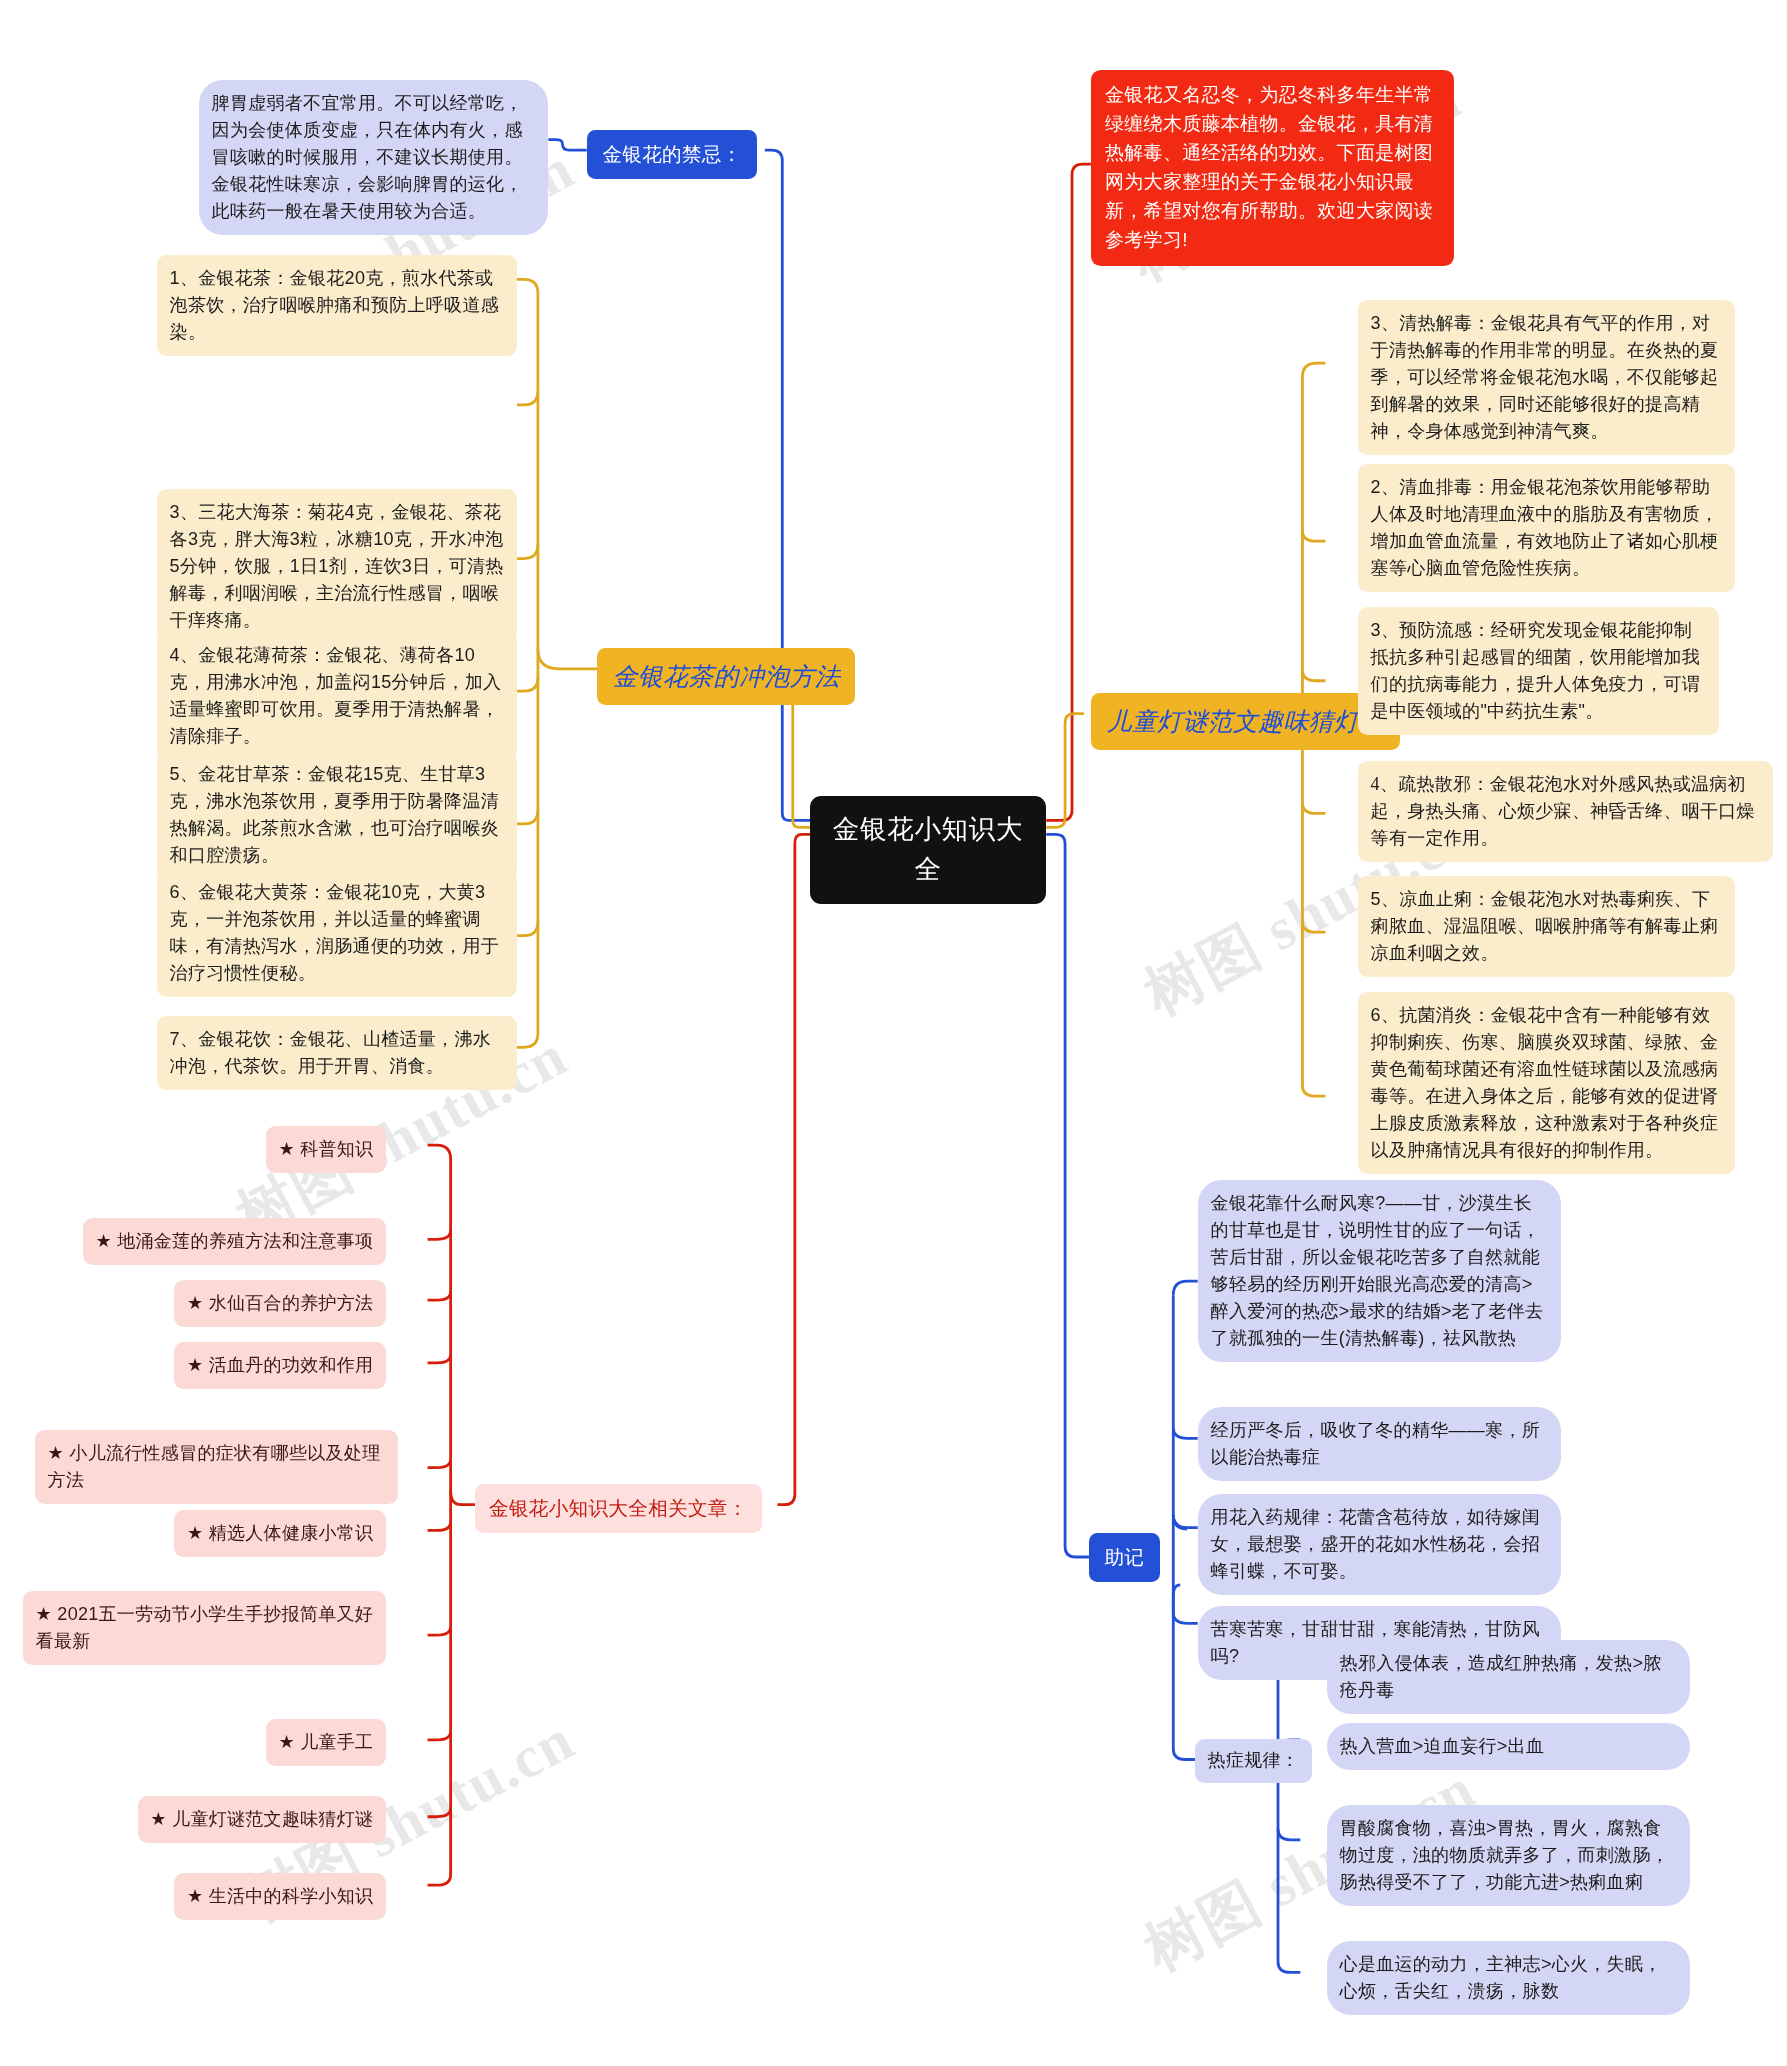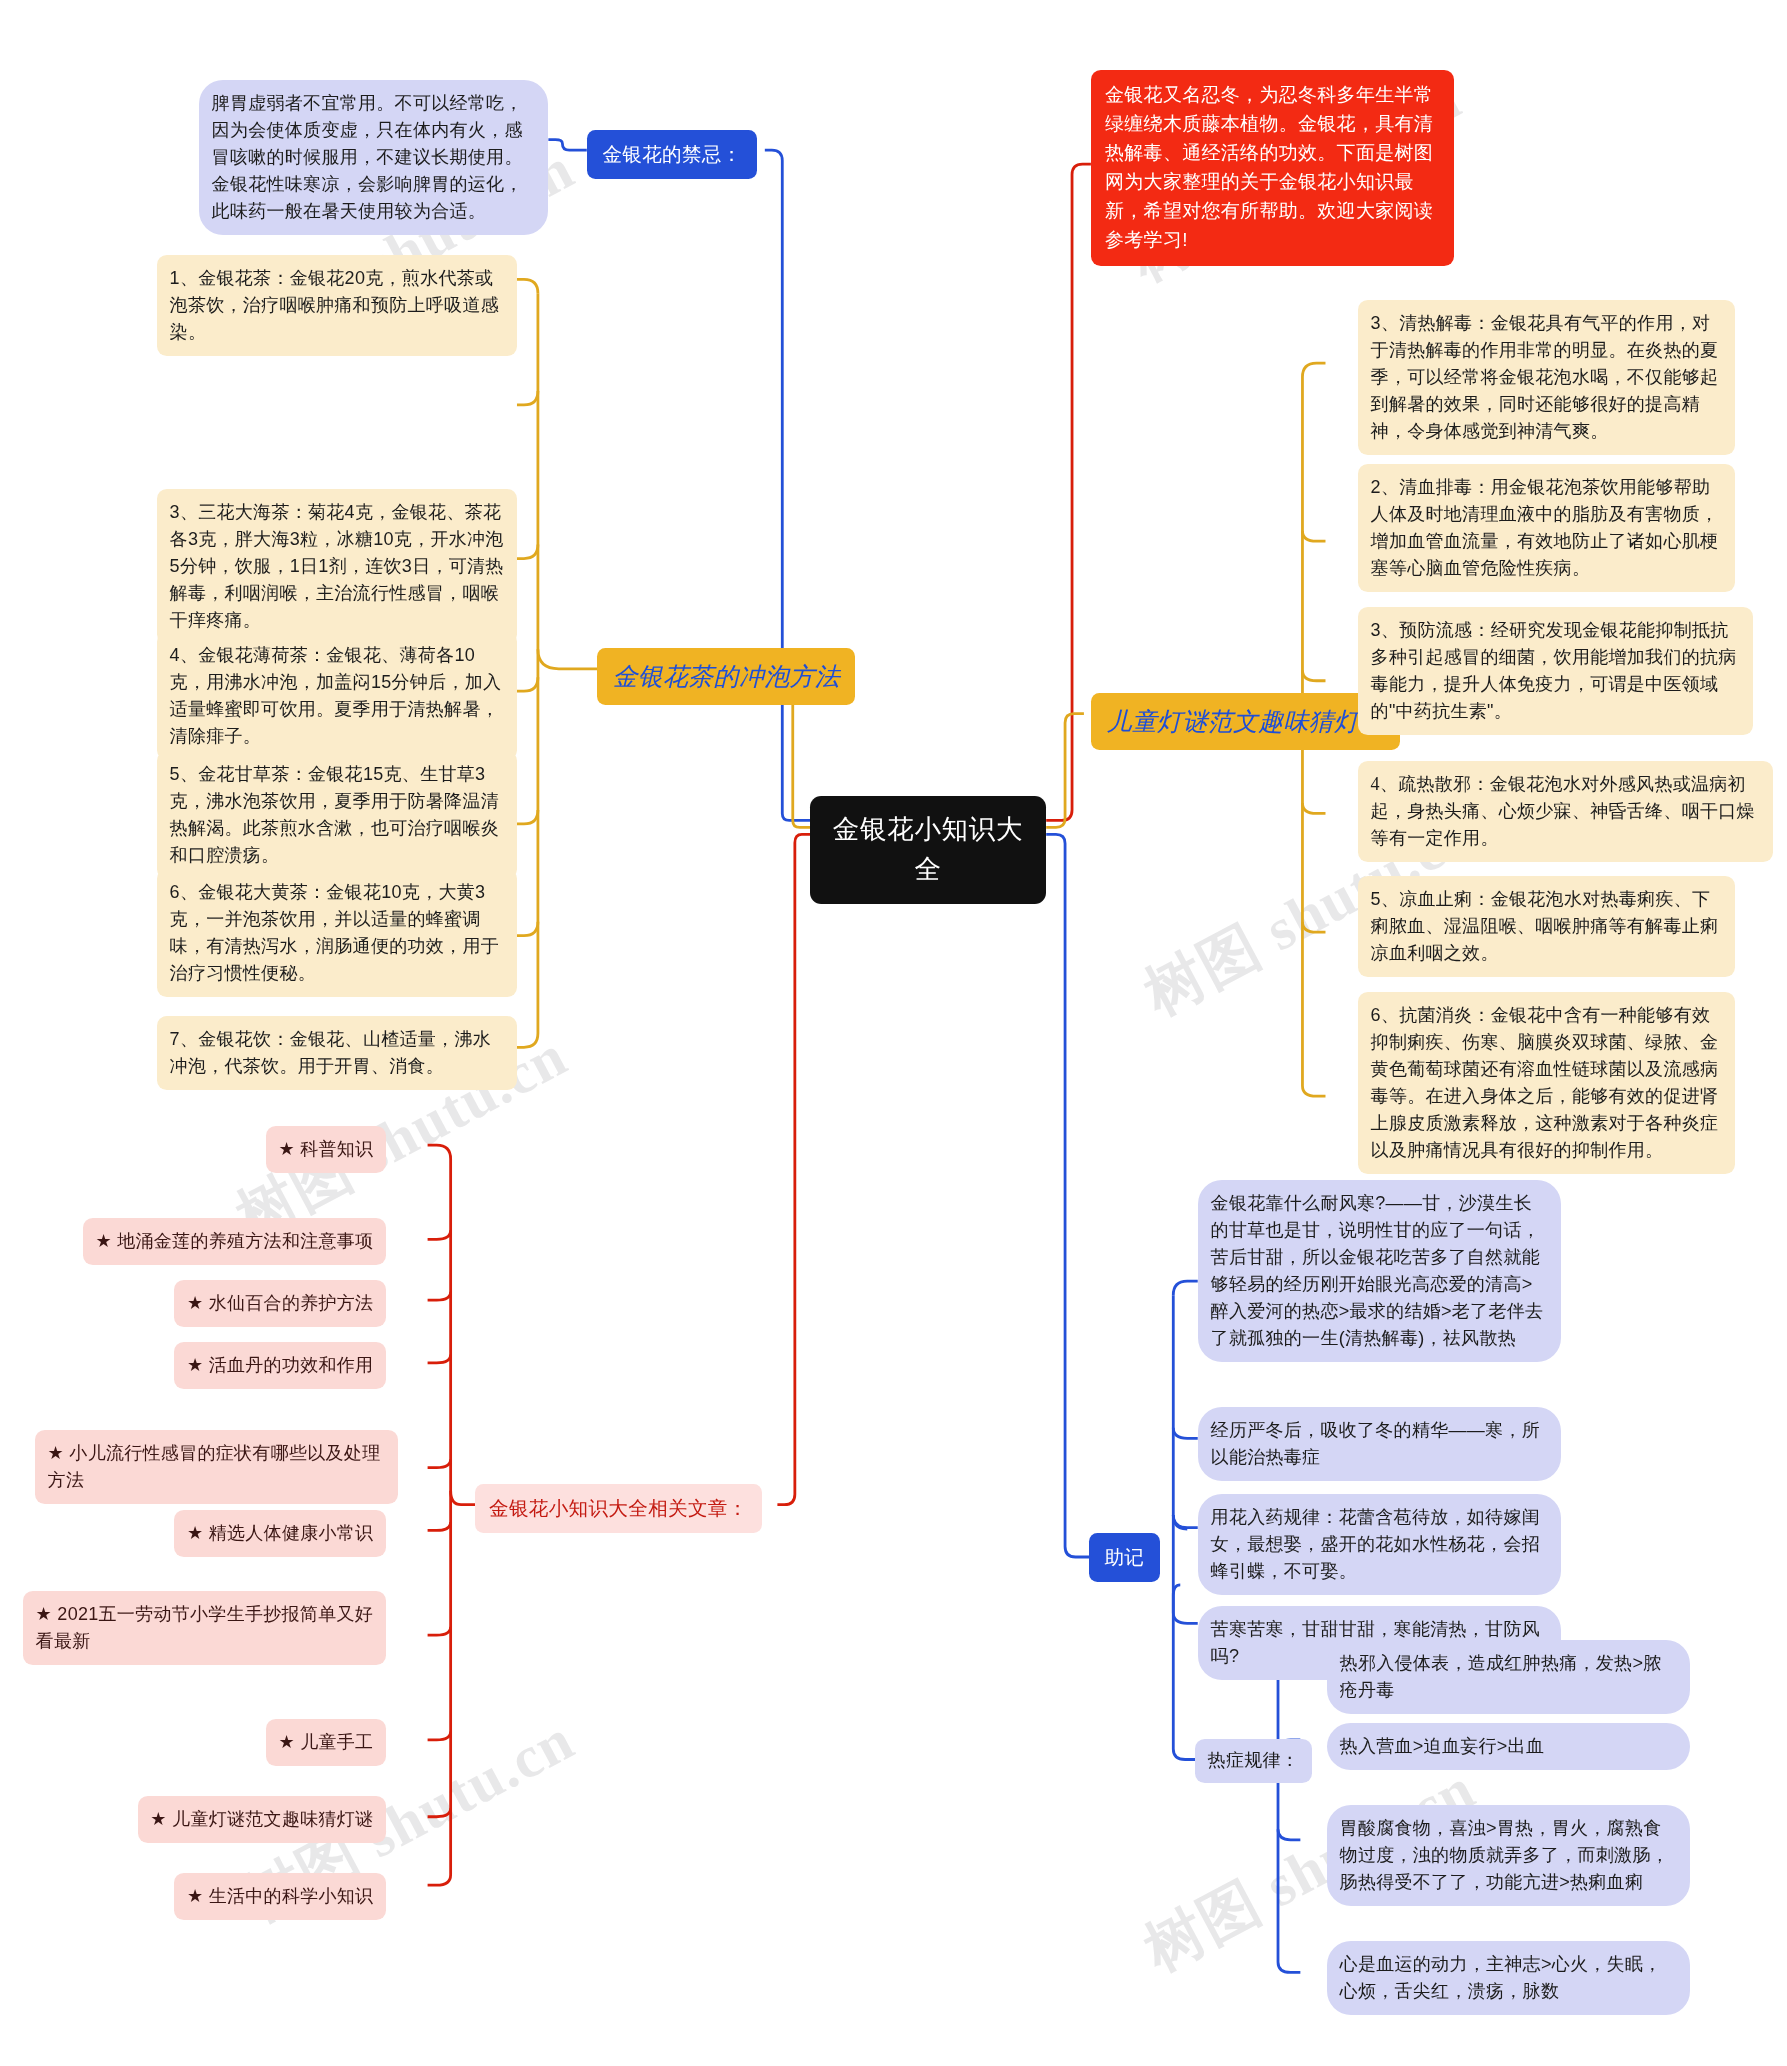--- a/index.html
+++ b/index.html
@@ -185,21 +185,21 @@
 
   <div class="node cream" style="left:157px; top:255px; width:360px;">1、金银花茶：金银花20克，煎水代茶或泡茶饮，治疗咽喉肿痛和预防上呼吸道感染。</div>
   <div class="node cream" style="left:157px; top:489px; width:360px;">3、三花大海茶：菊花4克，金银花、茶花各3克，胖大海3粒，冰糖10克，开水冲泡5分钟，饮服，1日1剂，连饮3日，可清热解毒，利咽润喉，主治流行性感冒，咽喉干痒疼痛。</div>
   <div class="node cream" style="left:157px; top:632px; width:360px;">4、金银花薄荷茶：金银花、薄荷各10克，用沸水冲泡，加盖闷15分钟后，加入适量蜂蜜即可饮用。夏季用于清热解暑，清除痱子。</div>
   <div class="node cream" style="left:157px; top:751px; width:360px;">5、金花甘草茶：金银花15克、生甘草3克，沸水泡茶饮用，夏季用于防暑降温清热解渴。此茶煎水含漱，也可治疗咽喉炎和口腔溃疡。</div>
   <div class="node cream" style="left:157px; top:869px; width:360px;">6、金银花大黄茶：金银花10克，大黄3克，一并泡茶饮用，并以适量的蜂蜜调味，有清热泻水，润肠通便的功效，用于治疗习惯性便秘。</div>
   <div class="node cream" style="left:157px; top:1016px; width:360px;">7、金银花饮：金银花、山楂适量，沸水冲泡，代茶饮。用于开胃、消食。</div>
 
   <div class="node cream" style="left:1358px; top:300px; width:377px;">3、清热解毒：金银花具有气平的作用，对于清热解毒的作用非常的明显。在炎热的夏季，可以经常将金银花泡水喝，不仅能够起到解暑的效果，同时还能够很好的提高精神，令身体感觉到神清气爽。</div>
   <div class="node cream" style="left:1358px; top:464px; width:377px;">2、清血排毒：用金银花泡茶饮用能够帮助人体及时地清理血液中的脂肪及有害物质，增加血管血流量，有效地防止了诸如心肌梗塞等心脑血管危险性疾病。</div>
-  <div class="node cream" style="left:1358px; top:607px; width:395px;">3、预防流感：经研究发现金银花能抑制抵抗多种引起感冒的细菌，饮用能增加我们的抗病毒能力，提升人体免疫力，可谓是中医领域的"中药抗生素"。</div>
+  <div class="node cream" style="left:1358px; top:607px; width:361px;">3、预防流感：经研究发现金银花能抑制抵抗多种引起感冒的细菌，饮用能增加我们的抗病毒能力，提升人体免疫力，可谓是中医领域的"中药抗生素"。</div>
   <div class="node cream" style="left:1358px; top:761px; width:415px;font-family:Liberation Serif, serif;">4、疏热散邪：金银花泡水对外感风热或温病初起，身热头痛、心烦少寐、神昏舌绛、咽干口燥等有一定作用。</div>
   <div class="node cream" style="left:1358px; top:876px; width:377px;">5、凉血止痢：金银花泡水对热毒痢疾、下痢脓血、湿温阻喉、咽喉肿痛等有解毒止痢凉血利咽之效。</div>
   <div class="node cream" style="left:1358px; top:992px; width:377px;">6、抗菌消炎：金银花中含有一种能够有效抑制痢疾、伤寒、脑膜炎双球菌、绿脓、金黄色葡萄球菌还有溶血性链球菌以及流感病毒等。在进入身体之后，能够有效的促进肾上腺皮质激素释放，这种激素对于各种炎症以及肿痛情况具有很好的抑制作用。</div>
 
   <div class="node lav" style="left:1198px; top:1180px; width:363px;">金银花靠什么耐风寒?——甘，沙漠生长的甘草也是甘，说明性甘的应了一句话，苦后甘甜，所以金银花吃苦多了自然就能够轻易的经历刚开始眼光高恋爱的清高&gt;醉入爱河的热恋&gt;最求的结婚&gt;老了老伴去了就孤独的一生(清热解毒)，祛风散热</div>
   <div class="node lav" style="left:1198px; top:1407px; width:363px;">经历严冬后，吸收了冬的精华——寒，所以能治热毒症</div>
   <div class="node lav" style="left:1198px; top:1494px; width:363px;">用花入药规律：花蕾含苞待放，如待嫁闺女，最想娶，盛开的花如水性杨花，会招蜂引蝶，不可娶。</div>
   <div class="node lav" style="left:1198px; top:1606px; width:363px;">苦寒苦寒，甘甜甘甜，寒能清热，甘防风吗?</div>
 
   <div class="node lav" style="left:1327px; top:1640px; width:363px;">热邪入侵体表，造成红肿热痛，发热&gt;脓疮丹毒</div>

